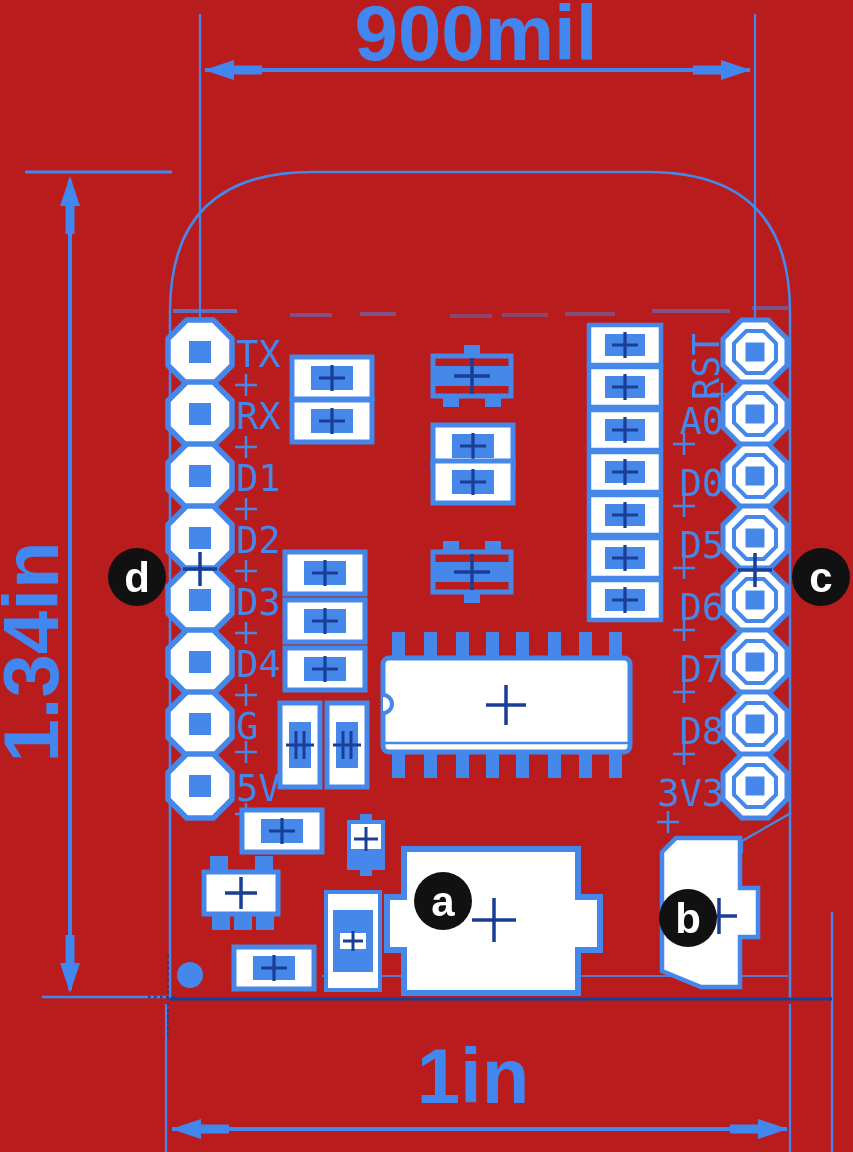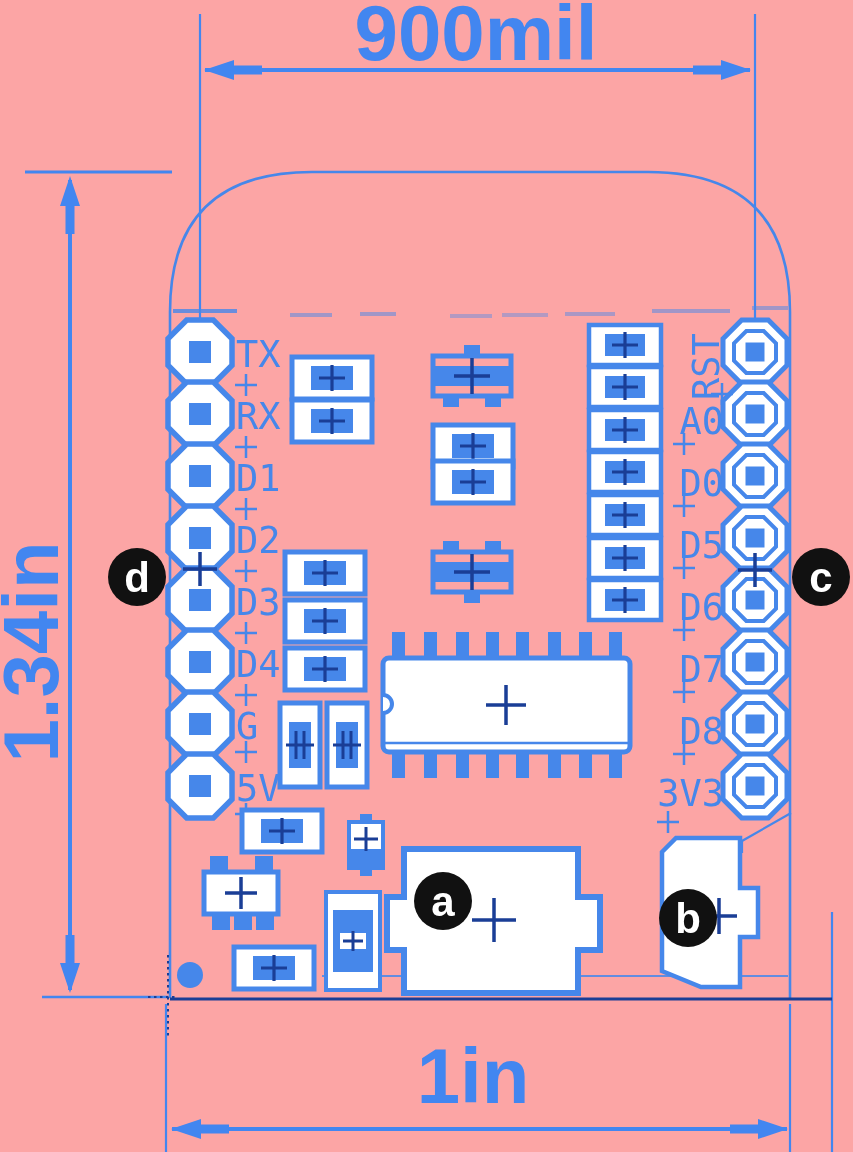--- a/index.html
+++ b/index.html
@@ -1,16 +1,16 @@
 <!DOCTYPE html>
 <html><head>
 <meta charset="utf-8">
 <style>
   html,body{margin:0;padding:0;background:#fff;}
-  .page{width:853px;height:1152px;position:relative;background:#fca5a5;overflow:hidden;}
+  .page{width:853px;height:1152px;position:relative;background:#b91c1c;overflow:hidden;}
   svg{display:block;}
   text{user-select:none;}
   .dimtxt{font-family:"Liberation Sans","DejaVu Sans",sans-serif;font-weight:bold;font-size:78px;fill:#4286f0;}
   .pinlbl{font-family:"DejaVu Sans Mono","Liberation Mono",monospace;font-size:37px;fill:#4687ea;}
   .mklbl{font-family:"Liberation Sans","DejaVu Sans",sans-serif;font-weight:bold;font-size:42px;fill:#ffffff;}
   .bl{stroke:#4687ea;fill:none;}
   .dl{stroke:#4286f0;fill:none;}
   .nv{stroke:#1a3e96;fill:none;}
 </style>
 </head>

